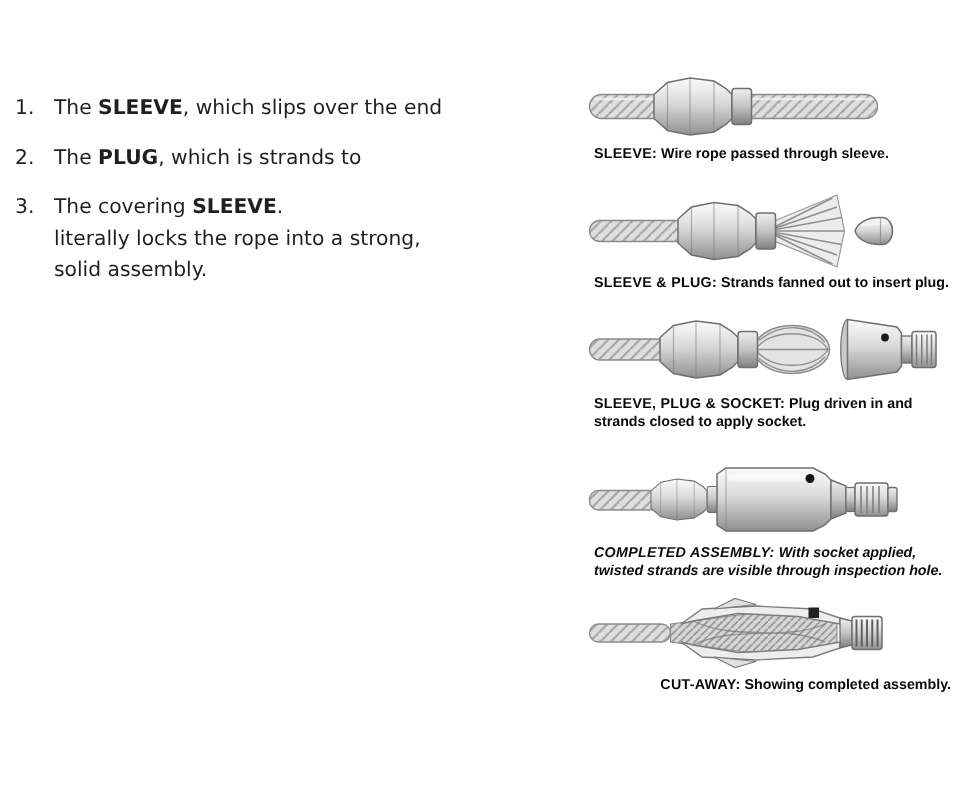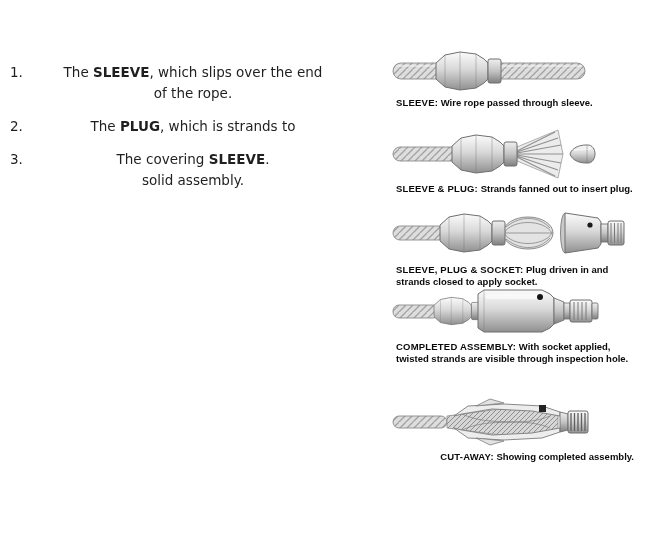--- a/index.html
+++ b/index.html
@@ -3,30 +3,30 @@
 <meta charset="utf-8">
 <style>
   html,body{margin:0;padding:0;background:#ffffff;}
   .page{position:relative;width:650px;height:536px;background:#ffffff;overflow:hidden;
         font-family:"DejaVu Sans","Liberation Sans",sans-serif;}
   
   .instructions{position:absolute;left:10px;top:62px;width:340px;list-style:none;margin:0;padding:0;
         color:#1f1f1f;font-size:13.5px;line-height:21px;}
   .instructions li{display:flex;margin:0 0 12px 0;}
   .num{flex:0 0 26px;}
-  .itext{flex:1;text-align:center;}
+  .itext{flex:1;}
   .ln{display:block;white-space:nowrap;}
   .itext b{font-weight:bold;}
   
   .figure{position:absolute;left:392px;width:245px;}
   .figure svg{display:block;}
   .figcap{margin:3px 0 0 4px;font-family:"Liberation Sans",sans-serif;font-size:9.5px;
         line-height:11.5px;color:#0a0a0a;font-weight:bold;max-width:238px;}
   .figcap b{font-weight:800;letter-spacing:.2px;}
-  .f1{top:48px;} .f2{top:128px;} .f3{top:205px;} .f4{top:284px;} .f5{top:394px;text-align:right;}
+  .f1{top:48px;} .f2{top:128px;} .f3{top:205px;} .f4{top:306px;font-style:italic;} .f5{top:394px;text-align:right;}
 </style>
 </head>
 <body>
 
 <div class="page">
 
   <svg width="0" height="0" style="position:absolute" aria-hidden="true">
     <defs>
       <linearGradient id="metal" x1="0" y1="0" x2="0" y2="1">
         <stop offset="0" stop-color="#fbfbfb"></stop>
@@ -52,33 +52,33 @@
         <path d="M9,4 L9,36 M24,1 L24,39 M40,3 L40,37" stroke="#7a7a7a" stroke-width="0.8" opacity="0.55" fill="none"></path>
       </g>
     </defs>
   </svg>
 
   <ol class="instructions">
     <li>
       <span class="num">1.</span>
       <div class="itext">
         <span class="ln"><span>The </span><b>SLEEVE</b><span>, which slips over the end</span></span>
-        <span class="ln">of the rope.</span>
       </div>
     </li>
     <li>
       <span class="num">2.</span>
       <div class="itext">
         <span class="ln"><span>The </span><b>PLUG</b><span>, which is strands to</span></span>
       </div>
     </li>
     <li>
       <span class="num">3.</span>
       <div class="itext">
         <span class="ln"><span>The covering </span><b>SLEEVE</b><span>.</span></span>
+        <span class="ln">literally locks the rope into a strong,</span>
         <span class="ln">solid assembly.</span>
       </div>
     </li>
   </ol>
 
   <div class="figure f1">
     <svg width="195" height="46" viewBox="0 0 195 46">
       <rect x="1" y="15" width="192" height="16" rx="8" fill="url(#ropePat)" stroke="#8a8a8a" stroke-width="0.9"></rect>
       <path d="M4,18 L190,18" stroke="#f1f1f1" stroke-width="1.6" opacity="0.8"></path>
       <use href="#sleeveShape" transform="translate(44,3)"></use>

